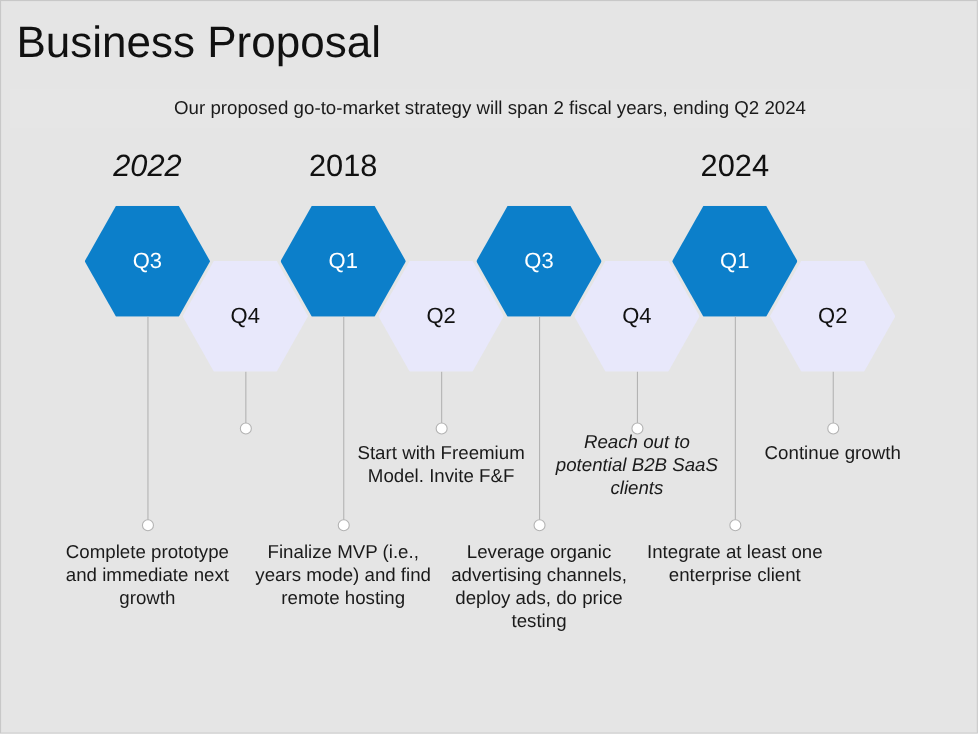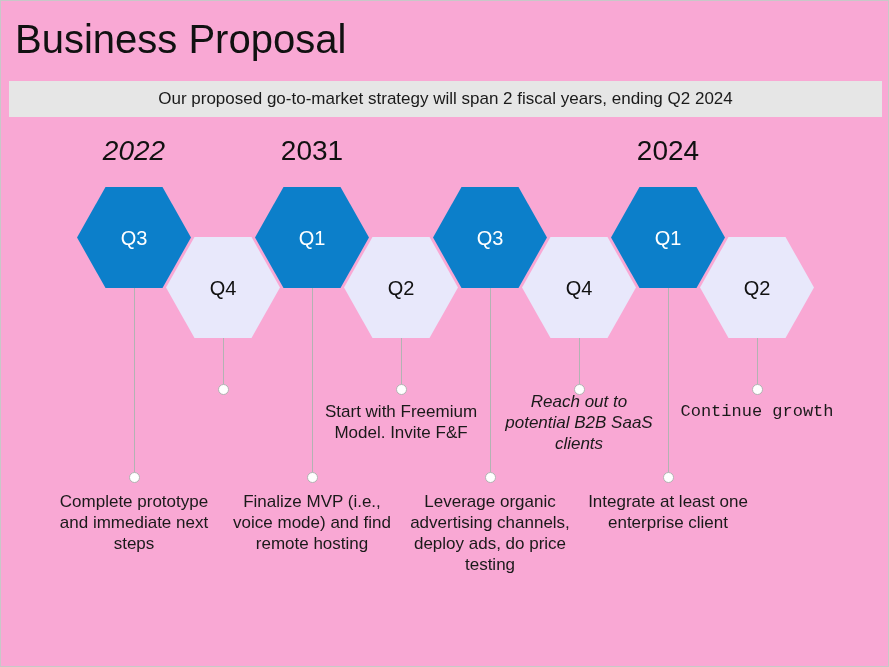--- a/index.html
+++ b/index.html
@@ -7,21 +7,21 @@
     padding: 0;
     background: #ffffff;
   }
   body {
     font-family: "Liberation Sans", sans-serif;
   }
   #slide {
     position: relative;
     width: 889px;
     height: 667px;
-    background: #f9a8d4;
+    background: #e5e5e5;
     border: 1px solid #c8c8c8;
     box-sizing: border-box;
     overflow: hidden;
   }
 
   
   #page-title {
     position: absolute;
     left: 14px;
     top: 16px;
@@ -122,21 +122,21 @@
 
 <div id="slide">
 
   <div id="page-title">Business Proposal</div>
 
   <div id="subtitle-band">
     <div id="subtitle-text">Our proposed go-to-market strategy will span 2 fiscal years, ending Q2 2024</div>
   </div>
 
   <div class="year-label" style="left:63px;font-style:italic;">2022</div>
-  <div class="year-label" style="left:241px;">2031</div>
+  <div class="year-label" style="left:241px;">2018</div>
   <div class="year-label" style="left:597px;">2024</div>
 
   <div class="hex hex-upper" style="left:76px;">
     <span class="hex-label">Q3</span>
   </div>
   <div class="hex hex-lower" style="left:165px;">
     <span class="hex-label">Q4</span>
   </div>
   <div class="hex hex-upper" style="left:254px;">
     <span class="hex-label">Q1</span>
@@ -174,28 +174,28 @@
 
   <div class="stem" style="left:578px; top:337px; height:47px;"></div>
   <div class="stem-dot" style="left:573px; top:383px;"></div>
 
   <div class="stem" style="left:667px; top:287px; height:185px;"></div>
   <div class="stem-dot" style="left:662px; top:471px;"></div>
 
   <div class="stem" style="left:756px; top:337px; height:47px;"></div>
   <div class="stem-dot" style="left:751px; top:383px;"></div>
 
-  <div class="callout" style="left:53px; top:490px;">Complete prototype and immediate next steps</div>
-
-
-  <div class="callout" style="left:231px; top:490px;">Finalize MVP (i.e., voice mode) and find remote hosting</div>
+  <div class="callout" style="left:53px; top:490px;">Complete prototype and immediate next growth</div>
+
+
+  <div class="callout" style="left:231px; top:490px;">Finalize MVP (i.e., years mode) and find remote hosting</div>
 
   <div class="callout" style="left:409px; top:490px;">Leverage organic advertising channels, deploy ads, do price testing</div>
 
   <div class="callout" style="left:320px; top:400px;">Start with Freemium Model. Invite F&amp;F</div>
 
   <div class="callout" style="left:498px; top:390px;font-style:italic;">Reach out to potential B2B SaaS clients</div>
 
   <div class="callout" style="left:587px; top:490px;">Integrate at least one enterprise client</div>
 
-  <div class="callout" style="left:676px; top:400px;font-family:Liberation Mono, monospace;">Continue growth</div>
+  <div class="callout" style="left:676px; top:400px;">Continue growth</div>
 
 </div>
 
 </body></html>

